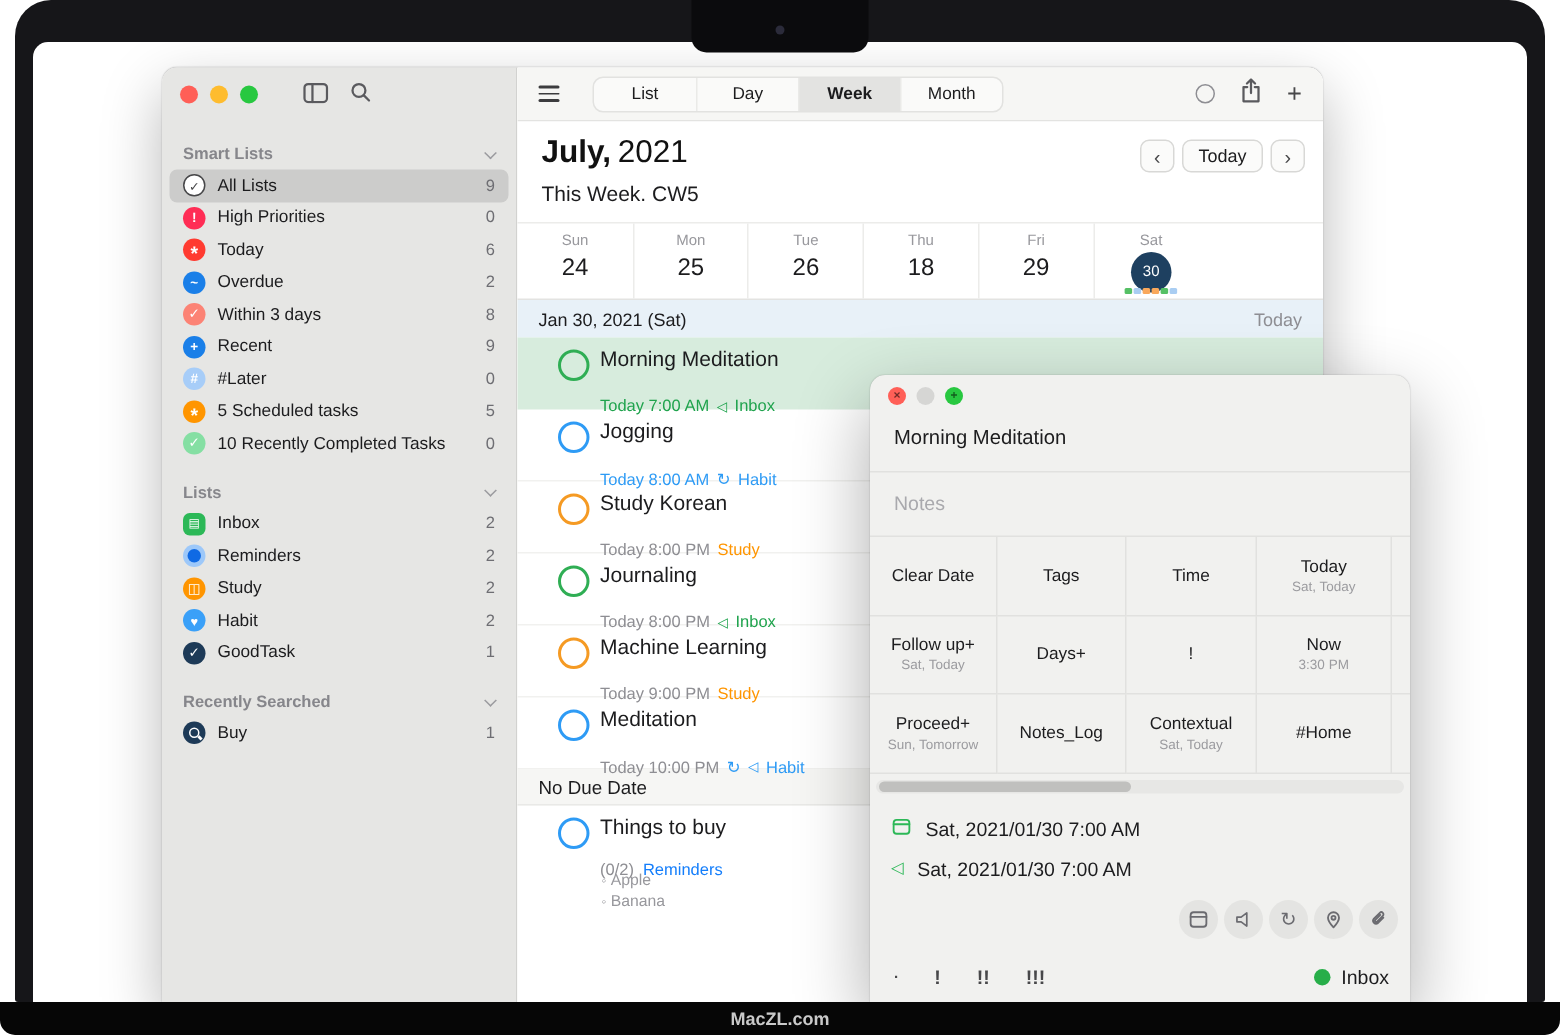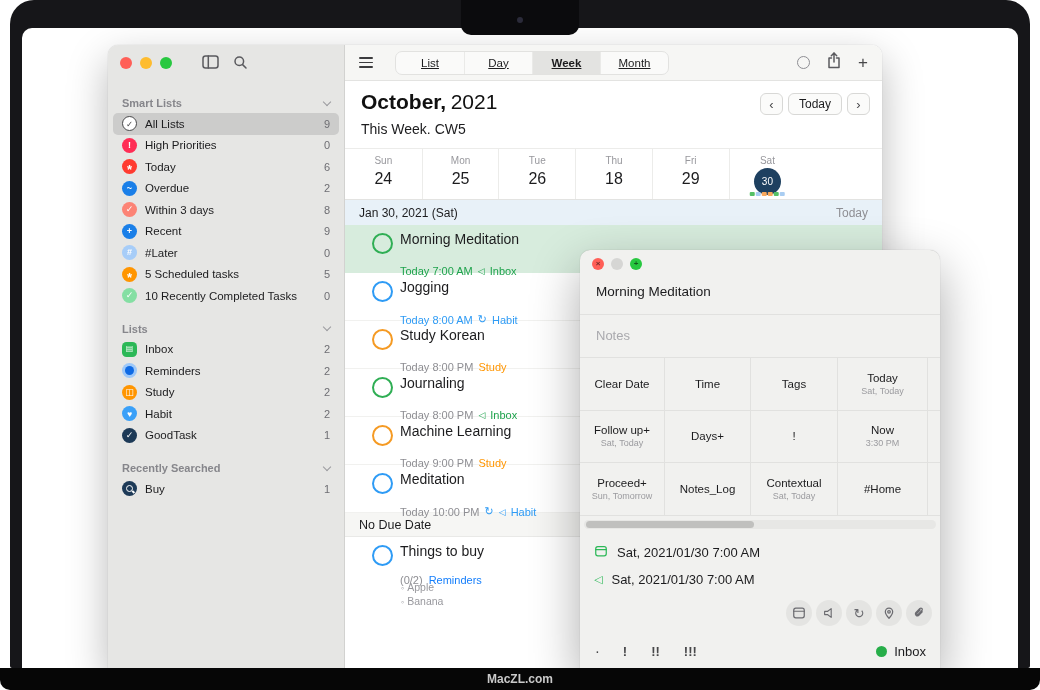--- a/index.html
+++ b/index.html
@@ -38,21 +38,21 @@
   .ic .ast { font-size:13px; transform:translateY(2.5px); }
   .mini-mag { position:relative; width:7px; height:7px; border:1.5px solid #fff; border-radius:50%; }
   .mini-mag::after { content:""; position:absolute; left:5px; top:5px; width:3px; height:1.5px; background:#fff; transform:rotate(45deg); }
 
   
   .main { flex:1; display:flex; flex-direction:column; background:#fff; border-radius:0 10px 0 0; }
   .mtoolbar { height:36px; flex:none; background:#f6f6f4; border-bottom:1px solid #e3e3e1; display:flex; align-items:center; padding:0 14px; border-radius:0 10px 0 0; }
   .burger { width:14px; display:flex; flex-direction:column; gap:3px; margin-right:22px; }
   .burger i { height:1.6px; background:#3c3c3e; border-radius:1px; }
   .seg { display:flex; border:1px solid #e2e2e0; border-radius:7px; overflow:hidden; background:#fafaf9; }
-  .seg button { width:68px; height:22px; border:none; background:transparent; font-size:11.5px; color:#1c1c1e; font-family:inherit; border-left:1px solid #eaeae8;text-decoration:underline; }
+  .seg button { width:68px; height:22px; border:none; background:transparent; font-size:11.5px; color:#1c1c1e; font-family:inherit; border-left:1px solid #eaeae8; }
   .seg button:first-child { border-left:none; }
   .seg button.sel { background:#e3e3e1; font-weight:bold; }
   .mt-right { margin-left:auto; display:flex; align-items:center; gap:17px; }
   .circ-icon { width:13px; height:13px; border:1.5px solid #8e8e93; border-radius:50%; }
   .plus-icon { font-size:17px; color:#48484a; line-height:1; }
 
   .title-area { position:relative; height:67px; flex:none; padding:9px 16px; }
   .title-area h1 { font-size:21px; color:#111; font-weight:bold; display:inline; }
   .title-area .yr { font-size:21px; color:#111; font-weight:normal; }
   .subtitle { margin-top:7px; font-size:14px; color:#1c1c1e; }
@@ -261,21 +261,21 @@
                   <path d="M4.5 6H2v9.5h10V6H9.5"></path>
                   <line x1="7" y1="1.2" x2="7" y2="10"></line>
                   <path d="M4.3 3.7 7 1.1l2.7 2.6"></path>
                 </svg>
             </span>
             <span class="plus-icon">+</span>
           </div>
         </div>
 
         <div class="title-area">
-          <h1>October,</h1>
+          <h1>July,</h1>
           <span class="yr">2021</span>
           <div class="subtitle">This Week. CW5</div>
           <div class="nav">
             <button class="navbtn arrow">‹</button>
             <button class="navbtn today">Today</button>
             <button class="navbtn arrow">›</button>
           </div>
         </div>
 
         <div class="week">
@@ -406,24 +406,24 @@
       <div class="p-title">Morning Meditation</div>
       <div class="p-div" style="top:64px"></div>
       <div class="p-notes">Notes</div>
       <div class="p-div" style="top:107px"></div>
 
       <div class="p-grid">
         <div class="gcell">
             <span class="gl">Clear Date</span>
           </div>
         <div class="gcell">
+            <span class="gl">Tags</span>
+          </div>
+        <div class="gcell">
             <span class="gl">Time</span>
-          </div>
-        <div class="gcell">
-            <span class="gl">Tags</span>
           </div>
         <div class="gcell">
             <span class="gl">Today</span>
             <span class="gs">Sat, Today</span>
           </div>
         <div class="gcell"></div>
 
         <div class="gcell">
             <span class="gl">Follow up+</span>
             <span class="gs">Sat, Today</span>

